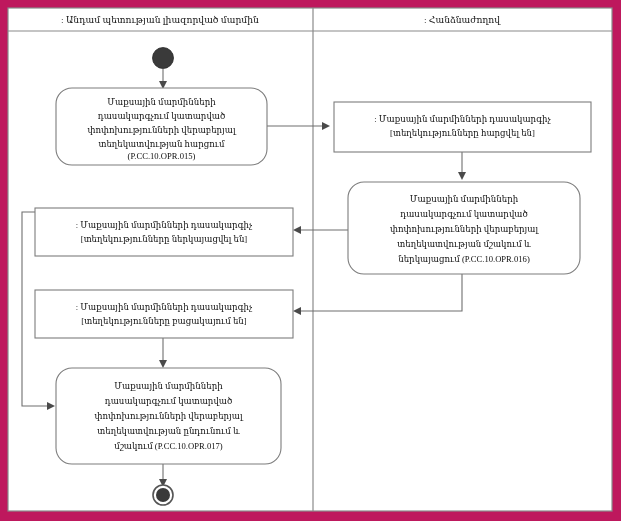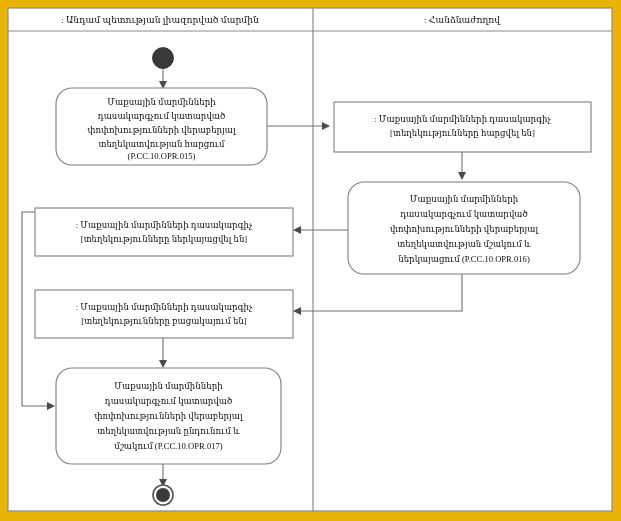--- a/index.html
+++ b/index.html
@@ -7,21 +7,21 @@
     padding: 0;
     background: #ffffff;
   }
   body {
     font-family: "Liberation Serif", "DejaVu Serif", serif;
   }
   #canvas {
     position: relative;
     width: 621px;
     height: 521px;
-    background: #eab308;
+    background: #be185d;
     overflow: hidden;
   }
   svg.diagram {
     position: absolute;
     left: 0;
     top: 0;
     width: 621px;
     height: 521px;
   }
   .swimlane-frame {

